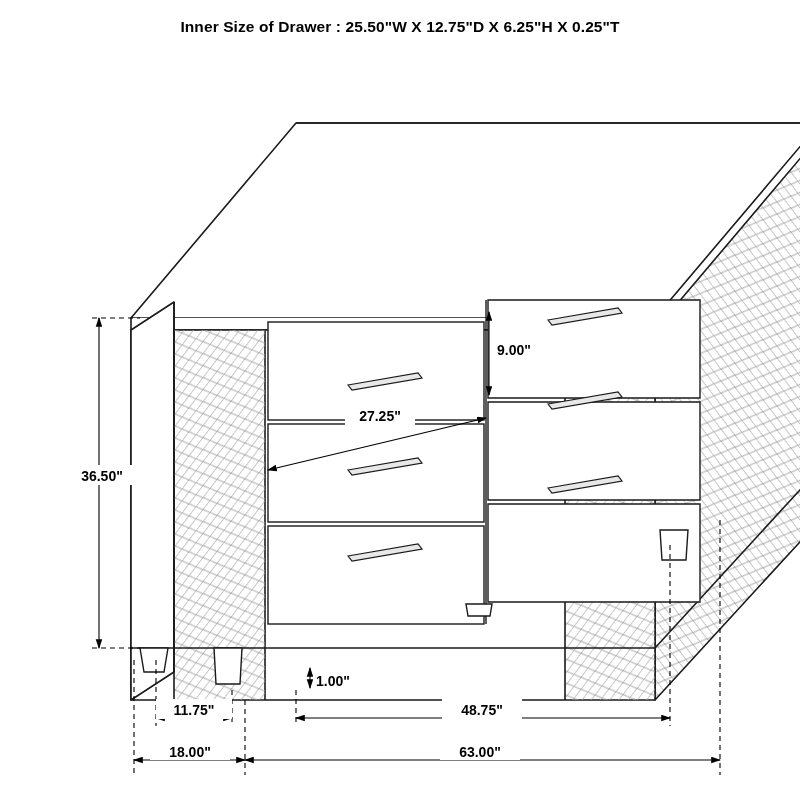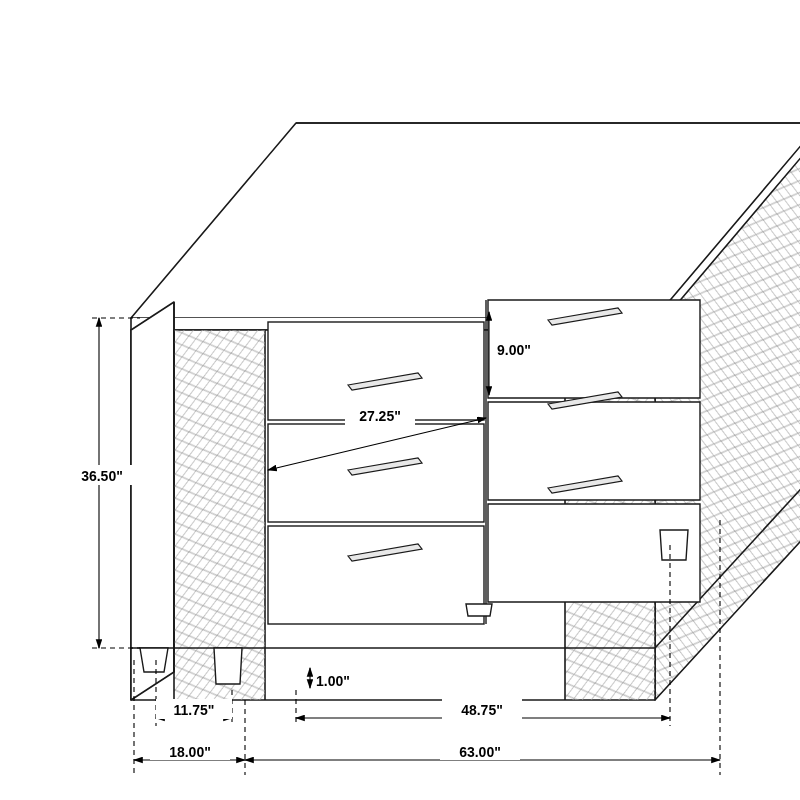--- a/index.html
+++ b/index.html
@@ -42,20 +42,21 @@
     font-weight: bold;
     font-size: 14px;
     fill: #000;
   }
 </style>
 </head>
 <body>
 
 <div id="stage">
 
+  <div id="title">Inner Size of Drawer : 25.50"W X 12.75"D X 6.25"H X 0.25"T</div>
 
   <svg class="diagram" viewBox="0 0 800 800">
     <defs>
       <marker id="arrowEnd" markerWidth="9" markerHeight="9" refX="8" refY="3" orient="auto" markerUnits="strokeWidth">
         <path d="M0,0 L9,3 L0,6 z" fill="#000"></path>
       </marker>
       <marker id="arrowStart" markerWidth="9" markerHeight="9" refX="1" refY="3" orient="auto" markerUnits="strokeWidth">
         <path d="M9,0 L0,3 L9,6 z" fill="#000"></path>
       </marker>
       <pattern id="diamondPat" width="14" height="12" patternUnits="userSpaceOnUse" patternTransform="skewY(-24)">

